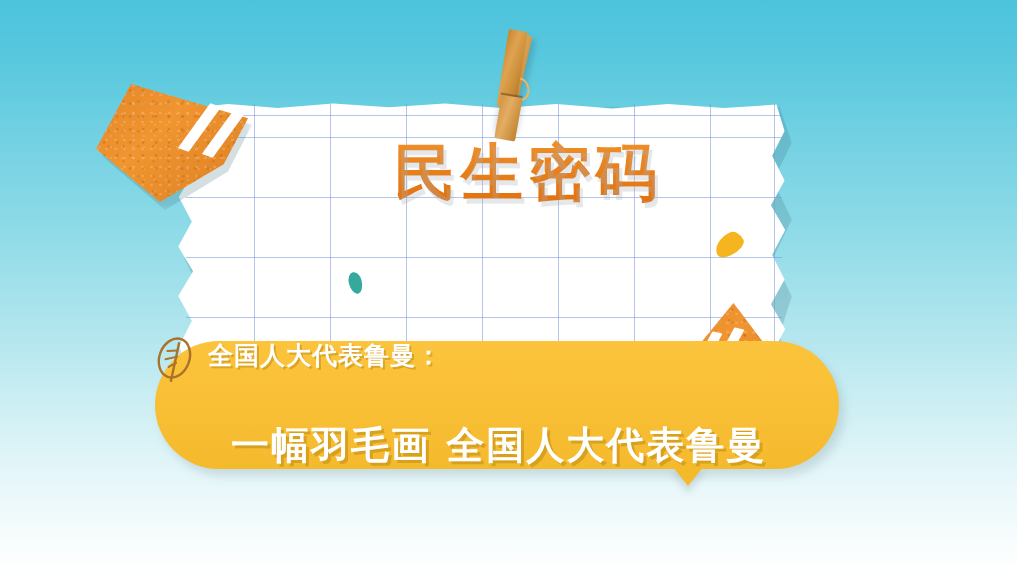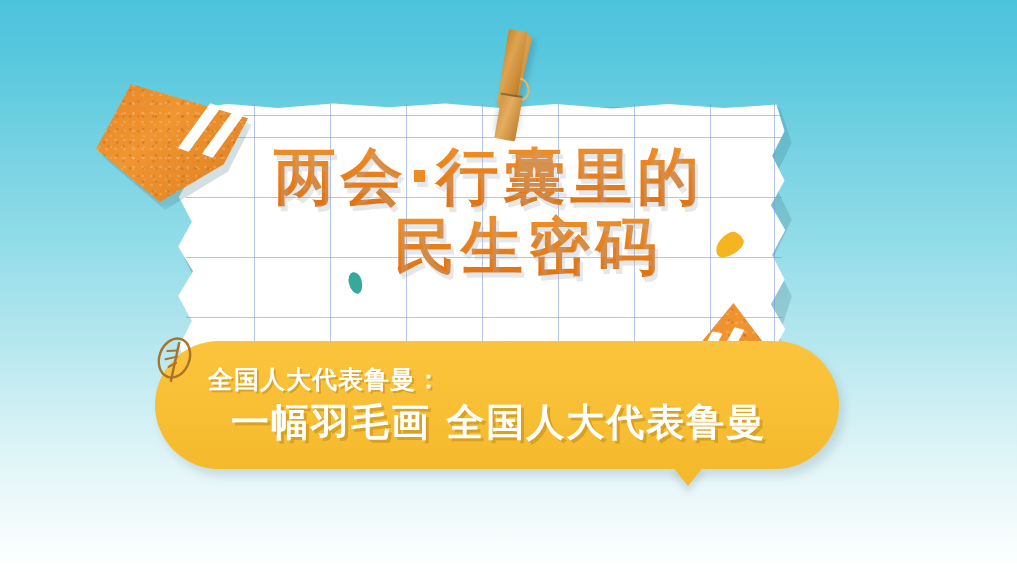--- a/index.html
+++ b/index.html
@@ -249,21 +249,21 @@
     border-right: 17px solid transparent;
     border-top: 22px solid rgba(70,100,110,0.16);
     filter: blur(3px);
   }
   .banner-text {
     position: absolute;
     left: 155px; top: 341px;
     width: 684px; height: 128px;
     display: flex;
     flex-direction: column;
-    justify-content: center;
+    justify-content: space-between;
   }
   .b-line1 {
     font-family: "DejaVu Sans", "Liberation Sans", sans-serif;
     font-weight: 700;
     font-size: 25px;
     line-height: 30px;
     color: #ffffff;
     letter-spacing: 1px;
     padding-left: 53px;
     text-shadow: 2px 2px 0 rgba(190,140,20,0.55);
@@ -311,21 +311,20 @@
     <div class="qshadow"></div>
     <div class="qtex"></div>
     <div class="q-slash s1"></div>
     <div class="q-slash s2"></div>
   </div>
 
   <div class="dot-teal"></div>
   <div class="dot-amber"></div>
 
   <div class="title-wrap">
-    <div class="title-line title-l1"><span>两会</span><span class="title-sep">·</span><span>行囊里的</span></div>
     <div class="title-line title-l2">民生密码</div>
   </div>
 
   <div class="quoteblk quote-br">
     <div class="qshadow"></div>
     <div class="qtex"></div>
     <div class="q-slash s1"></div>
     <div class="q-slash s2"></div>
   </div>
 

